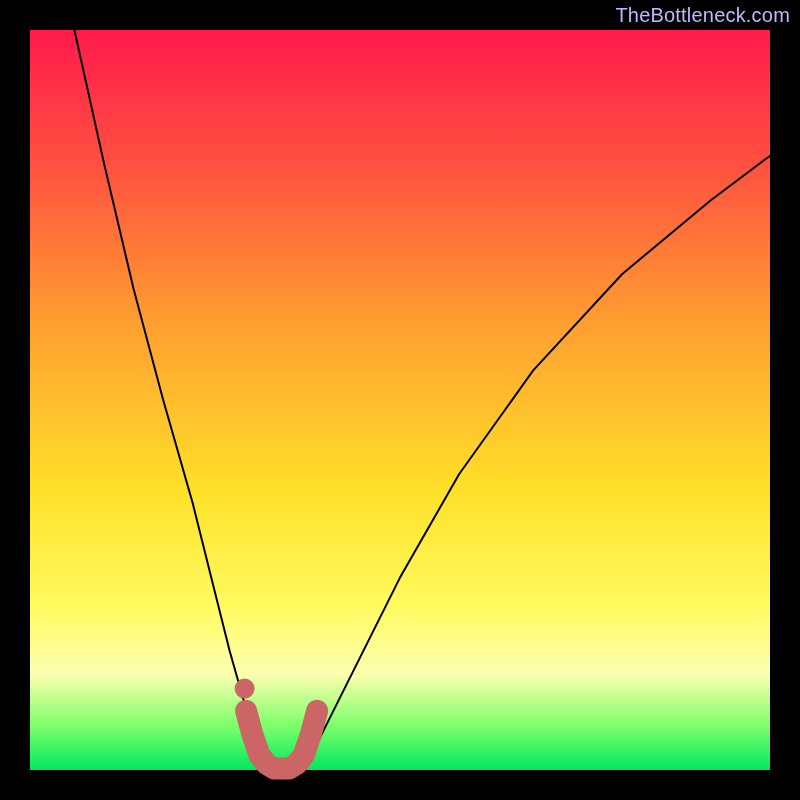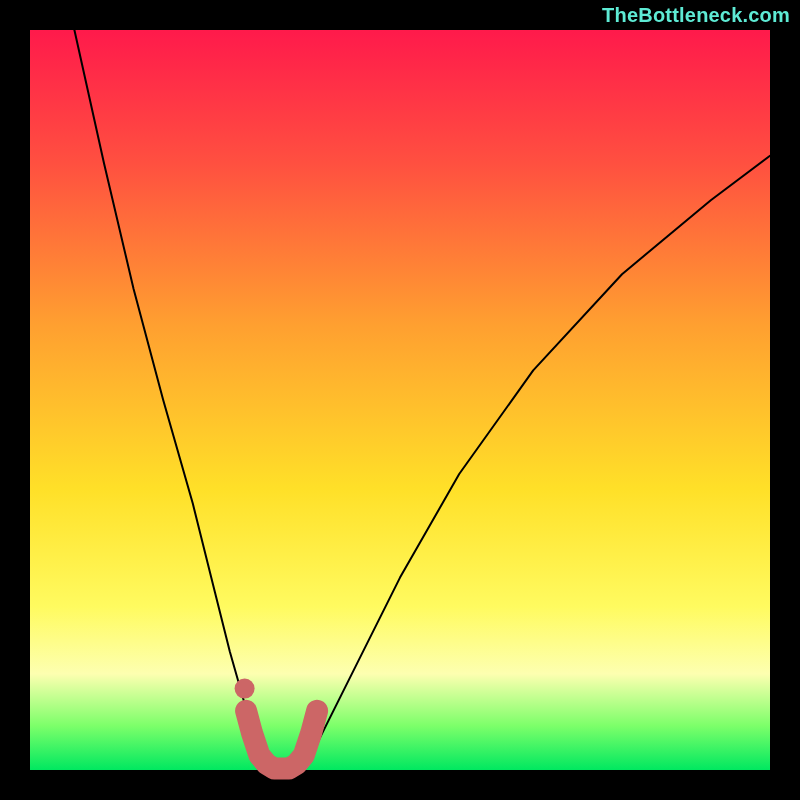--- a/index.html
+++ b/index.html
@@ -25,23 +25,23 @@
       #fffb60 78%,
       #fdffb0 87%,
       #7dff6a 94%,
       #00e860 100%
     );
   }
   .watermark {
     position: absolute;
     top: 4px;
     right: 10px;
-    color: #5eead4;
+    color: #c4b5fd;
     font-size: 20px;
-    font-weight: 700;
+    font-weight: 400;
     letter-spacing: 0.2px;
     user-select: none;
   }
   svg.plot {
     position: absolute;
     left: 0;
     top: 0;
     width: 740px;
     height: 740px;
     overflow: visible;

